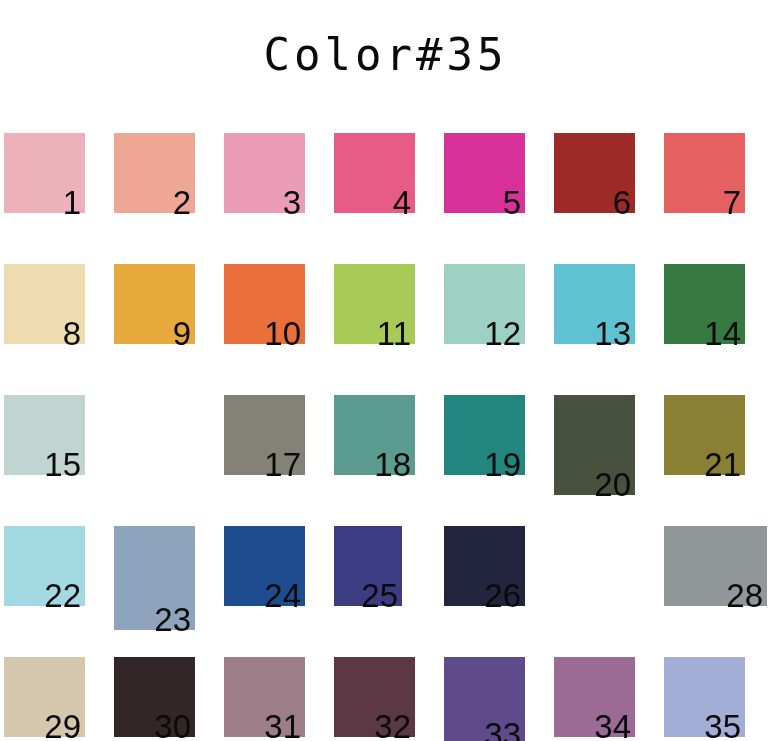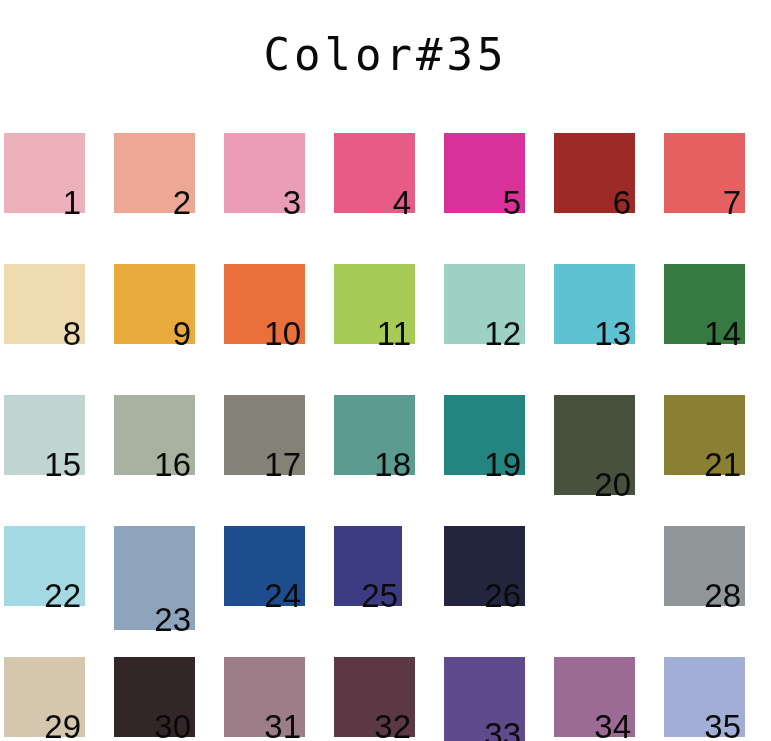--- a/index.html
+++ b/index.html
@@ -107,23 +107,20 @@
       </div>
       <div class="swatch" style="left: 550px; top: 131px; width: 81px; height: 80px; background: rgb(95, 194, 210);">
         <span class="swatch-number">13</span>
       </div>
       <div class="swatch" style="left: 660px; top: 131px; width: 81px; height: 80px; background: rgb(54, 122, 66);">
         <span class="swatch-number">14</span>
       </div>
       <div class="swatch" style="left: 0px; top: 262px; width: 81px; height: 80px; background: rgb(192, 213, 209);">
         <span class="swatch-number">15</span>
       </div>
-      <div class="swatch" style="left: 110px; top: 262px; width: 81px; height: 80px; background: rgb(167, 179, 160);">
-        <span class="swatch-number">16</span>
-      </div>
       <div class="swatch" style="left: 220px; top: 262px; width: 81px; height: 80px; background: rgb(132, 130, 118);">
         <span class="swatch-number">17</span>
       </div>
       <div class="swatch" style="left: 330px; top: 262px; width: 81px; height: 80px; background: rgb(92, 155, 144);">
         <span class="swatch-number">18</span>
       </div>
       <div class="swatch" style="left: 440px; top: 262px; width: 81px; height: 80px; background: rgb(35, 133, 127);">
         <span class="swatch-number">19</span>
       </div>
       <div class="swatch" style="left: 550px; top: 262px; width: 81px; height: 100px; background: rgb(71, 81, 61);">
@@ -140,21 +137,21 @@
       </div>
       <div class="swatch" style="left: 220px; top: 393px; width: 81px; height: 80px; background: rgb(29, 77, 143);">
         <span class="swatch-number">24</span>
       </div>
       <div class="swatch" style="left: 330px; top: 393px; width: 68px; height: 80px; background: rgb(59, 60, 130);">
         <span class="swatch-number">25</span>
       </div>
       <div class="swatch" style="left: 440px; top: 393px; width: 81px; height: 80px; background: rgb(35, 36, 62);">
         <span class="swatch-number">26</span>
       </div>
-      <div class="swatch" style="left: 660px; top: 393px; width: 81px; height: 80px; background: rgb(145, 150, 153);">
+      <div class="swatch" style="left: 660px; top: 393px; width: 103px; height: 80px; background: rgb(145, 150, 153);">
         <span class="swatch-number">28</span>
       </div>
       <div class="swatch" style="left: 0px; top: 524px; width: 81px; height: 80px; background: rgb(213, 198, 174);">
         <span class="swatch-number">29</span>
       </div>
       <div class="swatch" style="left: 110px; top: 524px; width: 81px; height: 80px; background: rgb(51, 38, 40);">
         <span class="swatch-number">30</span>
       </div>
       <div class="swatch" style="left: 220px; top: 524px; width: 81px; height: 80px; background: rgb(157, 125, 135);">
         <span class="swatch-number">31</span>

